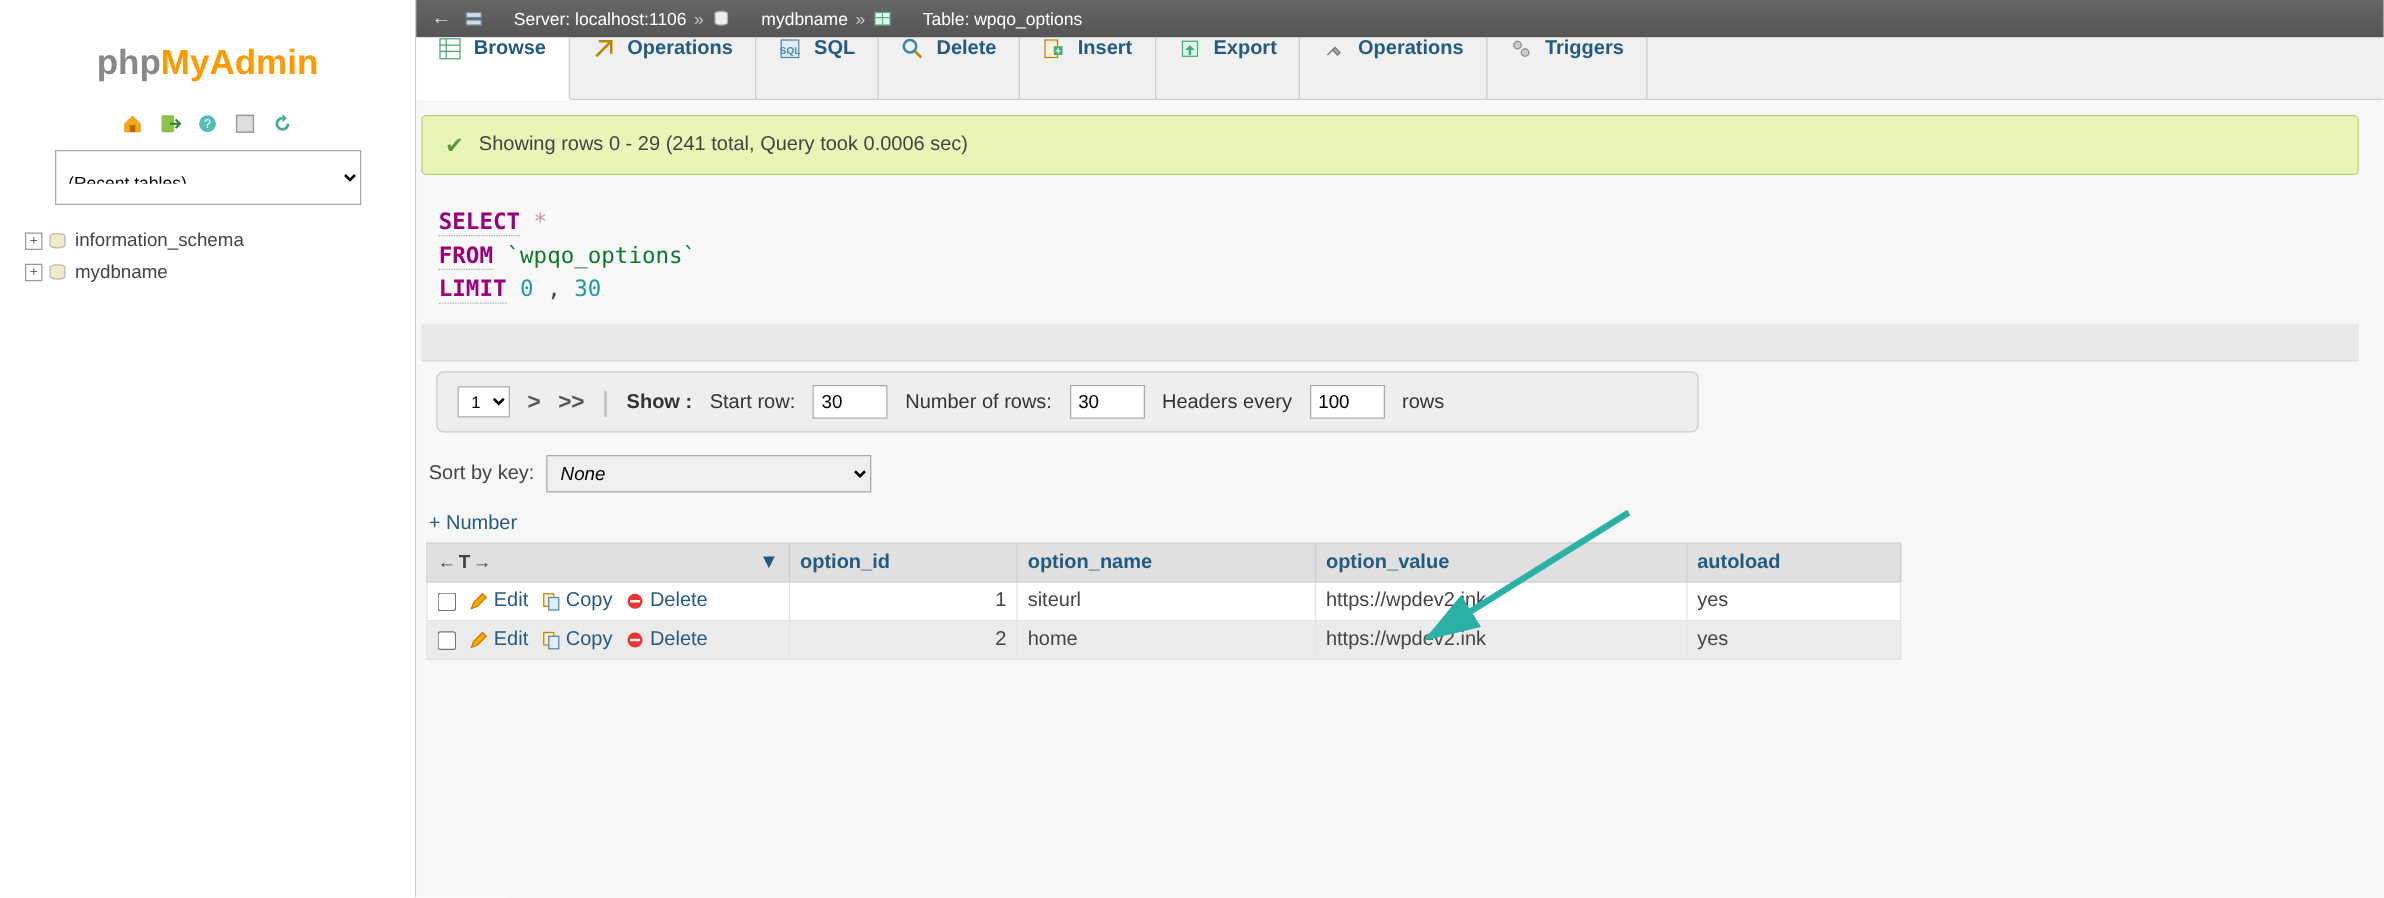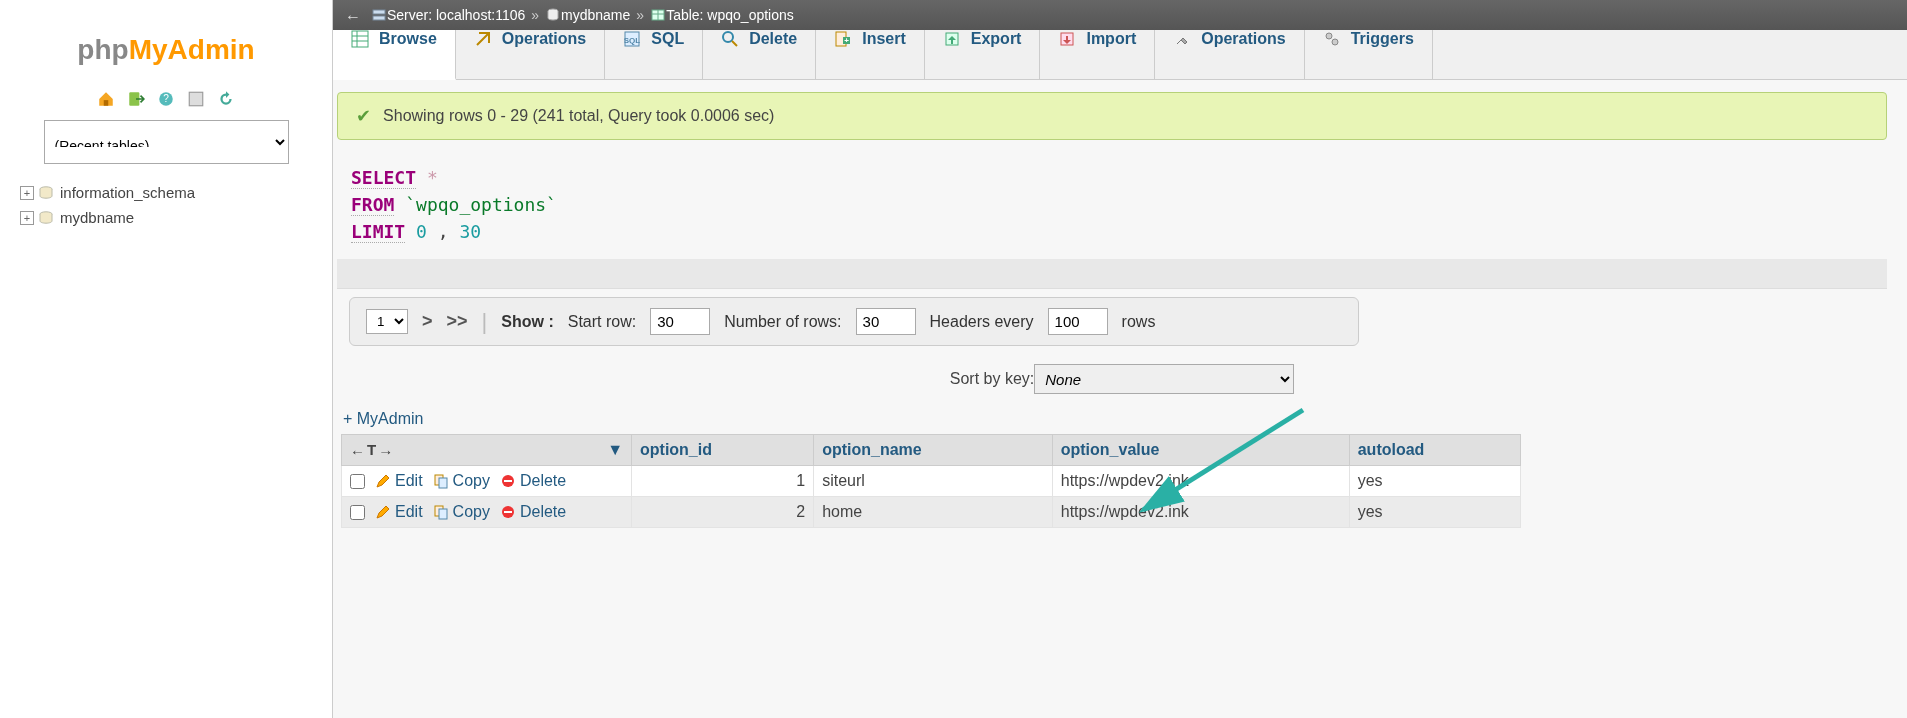--- a/index.html
+++ b/index.html
@@ -12,21 +12,21 @@
 .icon-row span { display: inline-block; width: 18px; height: 18px; margin: 0 4px; vertical-align: middle; }
 .recent-select { width: 245px; height: 44px; margin: 0 auto 16px; display: block; border: 1px solid #aaa; background: #fff; padding: 16px 6px; font-size: 14px; }
 .tree { margin-top: 12px; font-size: 15px; }
 .tree-item { display: flex; align-items: center; padding: 4px 0; cursor: pointer; }
 .tree-item .exp { width: 14px; height: 14px; border: 1px solid #999; margin-right: 4px; color:#666; font-size:11px; line-height:12px; text-align:center; background:#fff; }
 .tree-item .dbi { width: 16px; height: 14px; margin-right: 6px; display:inline-block; }
 .tree-item .dbi svg { display:block; }
 .main { flex: 1; background: #f7f7f7; position: relative; }
 .topbar { background: linear-gradient(#666,#555); color: #fff; height: 30px; display: flex; align-items: center; padding: 0 12px; font-size: 14px; }
 .topbar .back { width: 26px; color: #ddd; cursor: pointer; font-size: 16px; }
-.topbar a { color: #fff; text-decoration: none; }
+.topbar a { color: #fff; text-decoration: none; padding-left: 24px; }
 .topbar .sep { margin: 0 6px; color: #ccc; }
 .tabs { display: flex; background: #f0f0f0; border-bottom: 1px solid #ccc; height: 50px; }
 .tab { display: flex; align-items: flex-start; padding: 0 18px; border-right: 1px solid #ccc; cursor: pointer; color: #235a81; font-weight: bold; font-size: 16px; gap: 10px; }
 .tab.active { background: #fff; border-bottom: 2px solid #fff; margin-bottom: -1px; }
 .tab .ico { width: 18px; height: 18px; display:inline-block; }
 .content { padding: 12px 4px 0 4px; }
 .success { background: #e8f5b6; border: 1px solid #b6d178; border-radius: 4px; padding: 12px 18px; margin: 0 0 18px 0; display: flex; align-items: center; gap: 12px; font-size: 16px; width: 1550px; }
 .success .chk { color: #5a9e3b; font-size: 18px; }
 .sql { font-family: monospace; font-size: 18px; padding: 6px 14px 14px; line-height: 1.5; }
 .sql .kw { color: #9a0079; font-weight: bold; border-bottom: 1px dotted #aaa; }
@@ -34,21 +34,21 @@
 .sql .id { color: #0a7a2a; }
 .sql .num { color: #1a9ca0; }
 .greybox { background: #e8e8e8; border-bottom: 1px solid #ddd; padding: 6px 10px 6px; width: 1550px; height: 30px; }
 .navrow { background: #eee; border: 1px solid #ccc; border-radius: 6px; padding: 10px 16px; margin: 8px 0 12px 12px; display: flex; align-items: center; gap: 14px; width: 1010px; font-size: 16px; }
 .navrow .pgsel { border: 1px solid #aaa; padding: 3px 6px; background: #fff; }
 .navrow .btn { border: none; background: transparent; font-size: 18px; color: #555; cursor: pointer; font-weight: bold; }
 .navrow .vline { color: #bbb; font-size: 22px; }
 .navrow label { color: #333; }
 .navrow .lblb { font-weight: bold; }
 .navrow input { border: 1px solid #aaa; padding: 4px 6px; width: 60px; font-size: 15px; }
-.sortrow { display: flex; align-items: center; padding: 6px 2px 14px 6px; font-size: 16px; justify-content: center; }
+.sortrow { display: flex; align-items: center; gap: 10px; padding: 6px 2px 14px 6px; font-size: 16px; }
 .sortrow select { border: 1px solid #aaa; padding: 4px 6px; width: 260px; height: 30px; font-size: 15px; font-style: italic; }
 .options-link { color: #235a81; cursor: pointer; padding: 2px 6px 6px; font-size: 16px; }
 .datatable { border-collapse: collapse; width: 1180px; margin-left: 4px; font-size: 16px; }
 .datatable th { background: #e0e0e0; color: #235a81; text-align: left; padding: 6px 8px; border: 1px solid #ccc; font-weight: bold; }
 .datatable th.actions { width: 290px; }
 .datatable td { padding: 6px 8px; border: 1px solid #e3e3e3; }
 .datatable tr.odd td { background: #fff; }
 .datatable tr.even td { background: #ebebeb; }
 .datatable td.r { text-align: right; }
 .datatable .acell { display: flex; align-items: center; gap: 10px; }
@@ -176,27 +176,20 @@
       </div>
     <div class="tab">
         <span class="ico"><svg viewBox="0 0 18 18">
             <rect x="3" y="3" width="12" height="12" fill="#dfe" stroke="#4a7"></rect>
             <path d="M9 6l-4 4h3v4h2v-4h3z" fill="#4a7"></path>
           </svg></span>
         <span>Export</span>
       </div>
     <div class="tab">
         <span class="ico"><svg viewBox="0 0 18 18">
-            <rect x="3" y="3" width="12" height="12" fill="#fde" stroke="#c55"></rect>
-            <path d="M9 14l4-4h-3V6H8v4H5z" fill="#c55"></path>
-          </svg></span>
-        <span>Import</span>
-      </div>
-    <div class="tab">
-        <span class="ico"><svg viewBox="0 0 18 18">
             <path d="M4 14c3-3 3-3 6-6l4 4-2 2-4-4-4 4z" fill="#aaa" stroke="#777"></path>
           </svg></span>
         <span>Operations</span>
       </div>
     <div class="tab">
         <span class="ico"><svg viewBox="0 0 18 18">
             <circle cx="6" cy="6" r="3" fill="#ccc" stroke="#888"></circle>
             <circle cx="12" cy="12" r="3" fill="#ccc" stroke="#888"></circle>
           </svg></span>
         <span>Triggers</span>
@@ -230,21 +223,21 @@
       <label>Headers every</label>
       <input type="text" value="100" style="">
       <label>rows</label>
     </div>
 
     <div class="sortrow">
       <label>Sort by key:</label>
       <select><option>None</option></select>
     </div>
 
-    <div class="options-link">+ MyAdmin</div>
+    <div class="options-link">+ Number</div>
 
     <table class="datatable">
       <thead>
         <tr>
           <th class="actions"><span class="th-tools">←T→</span><span style="float:right">▼</span></th>
           <th>option_id</th>
           <th>option_name</th>
           <th>option_value</th>
           <th>autoload</th>
         </tr>

